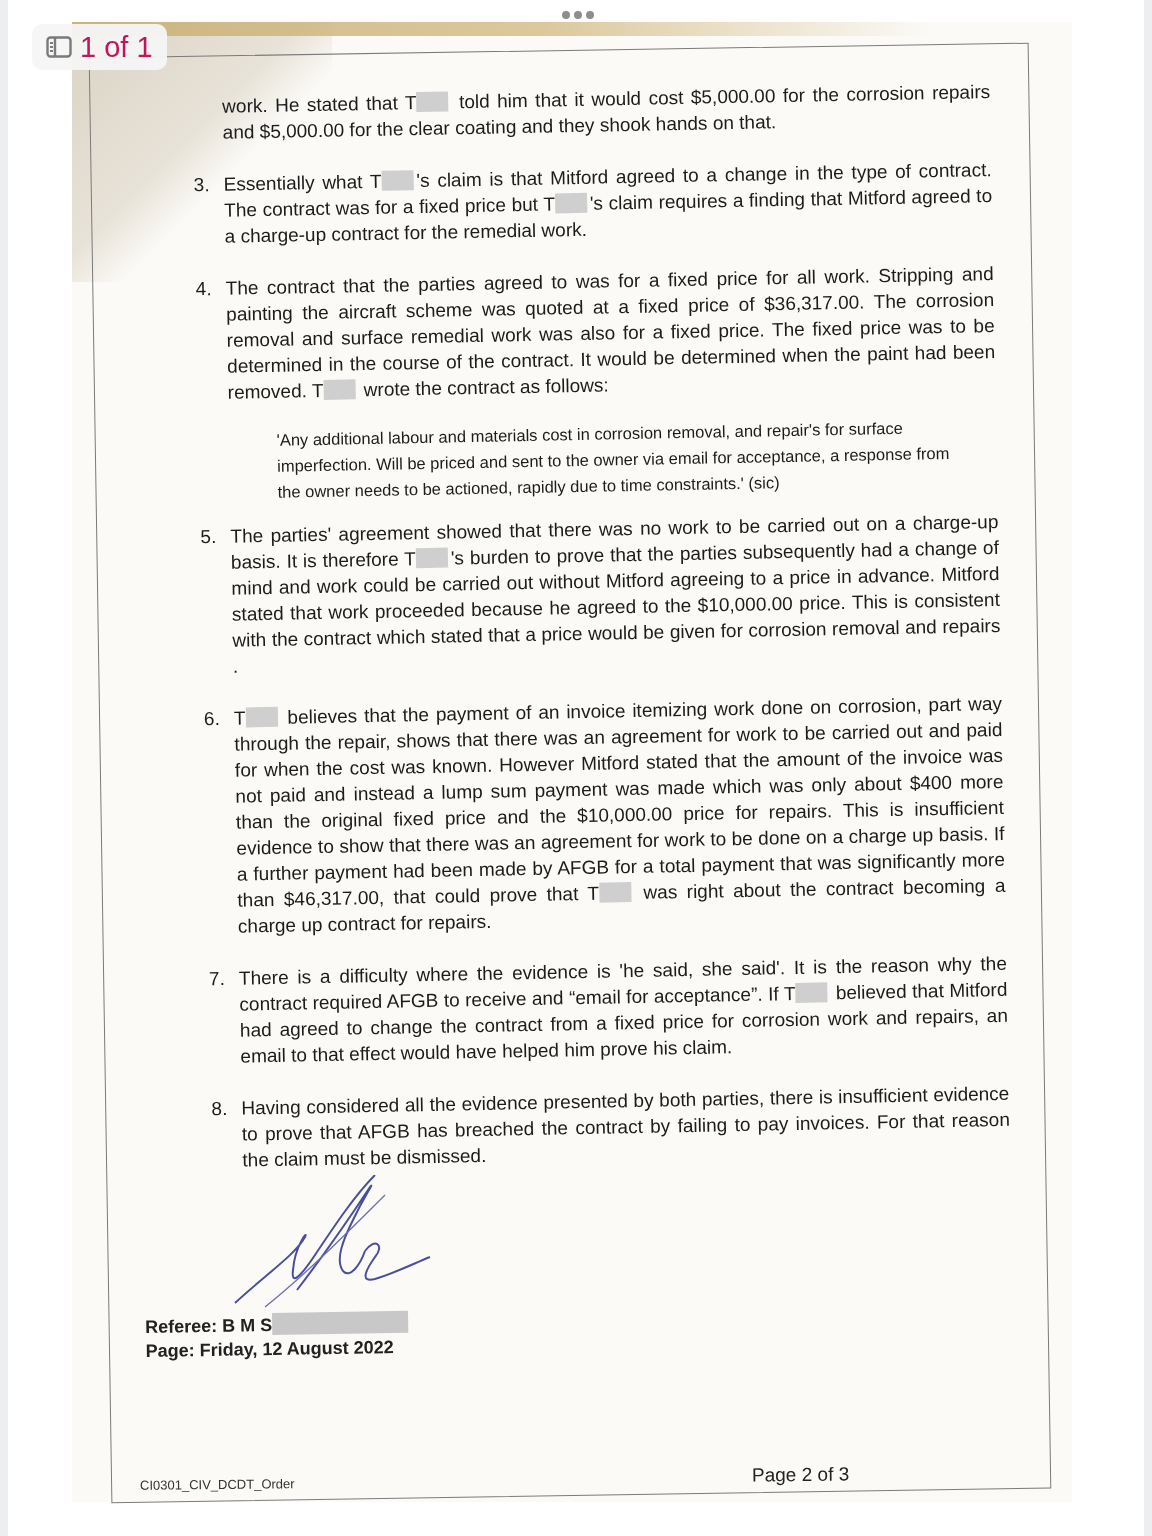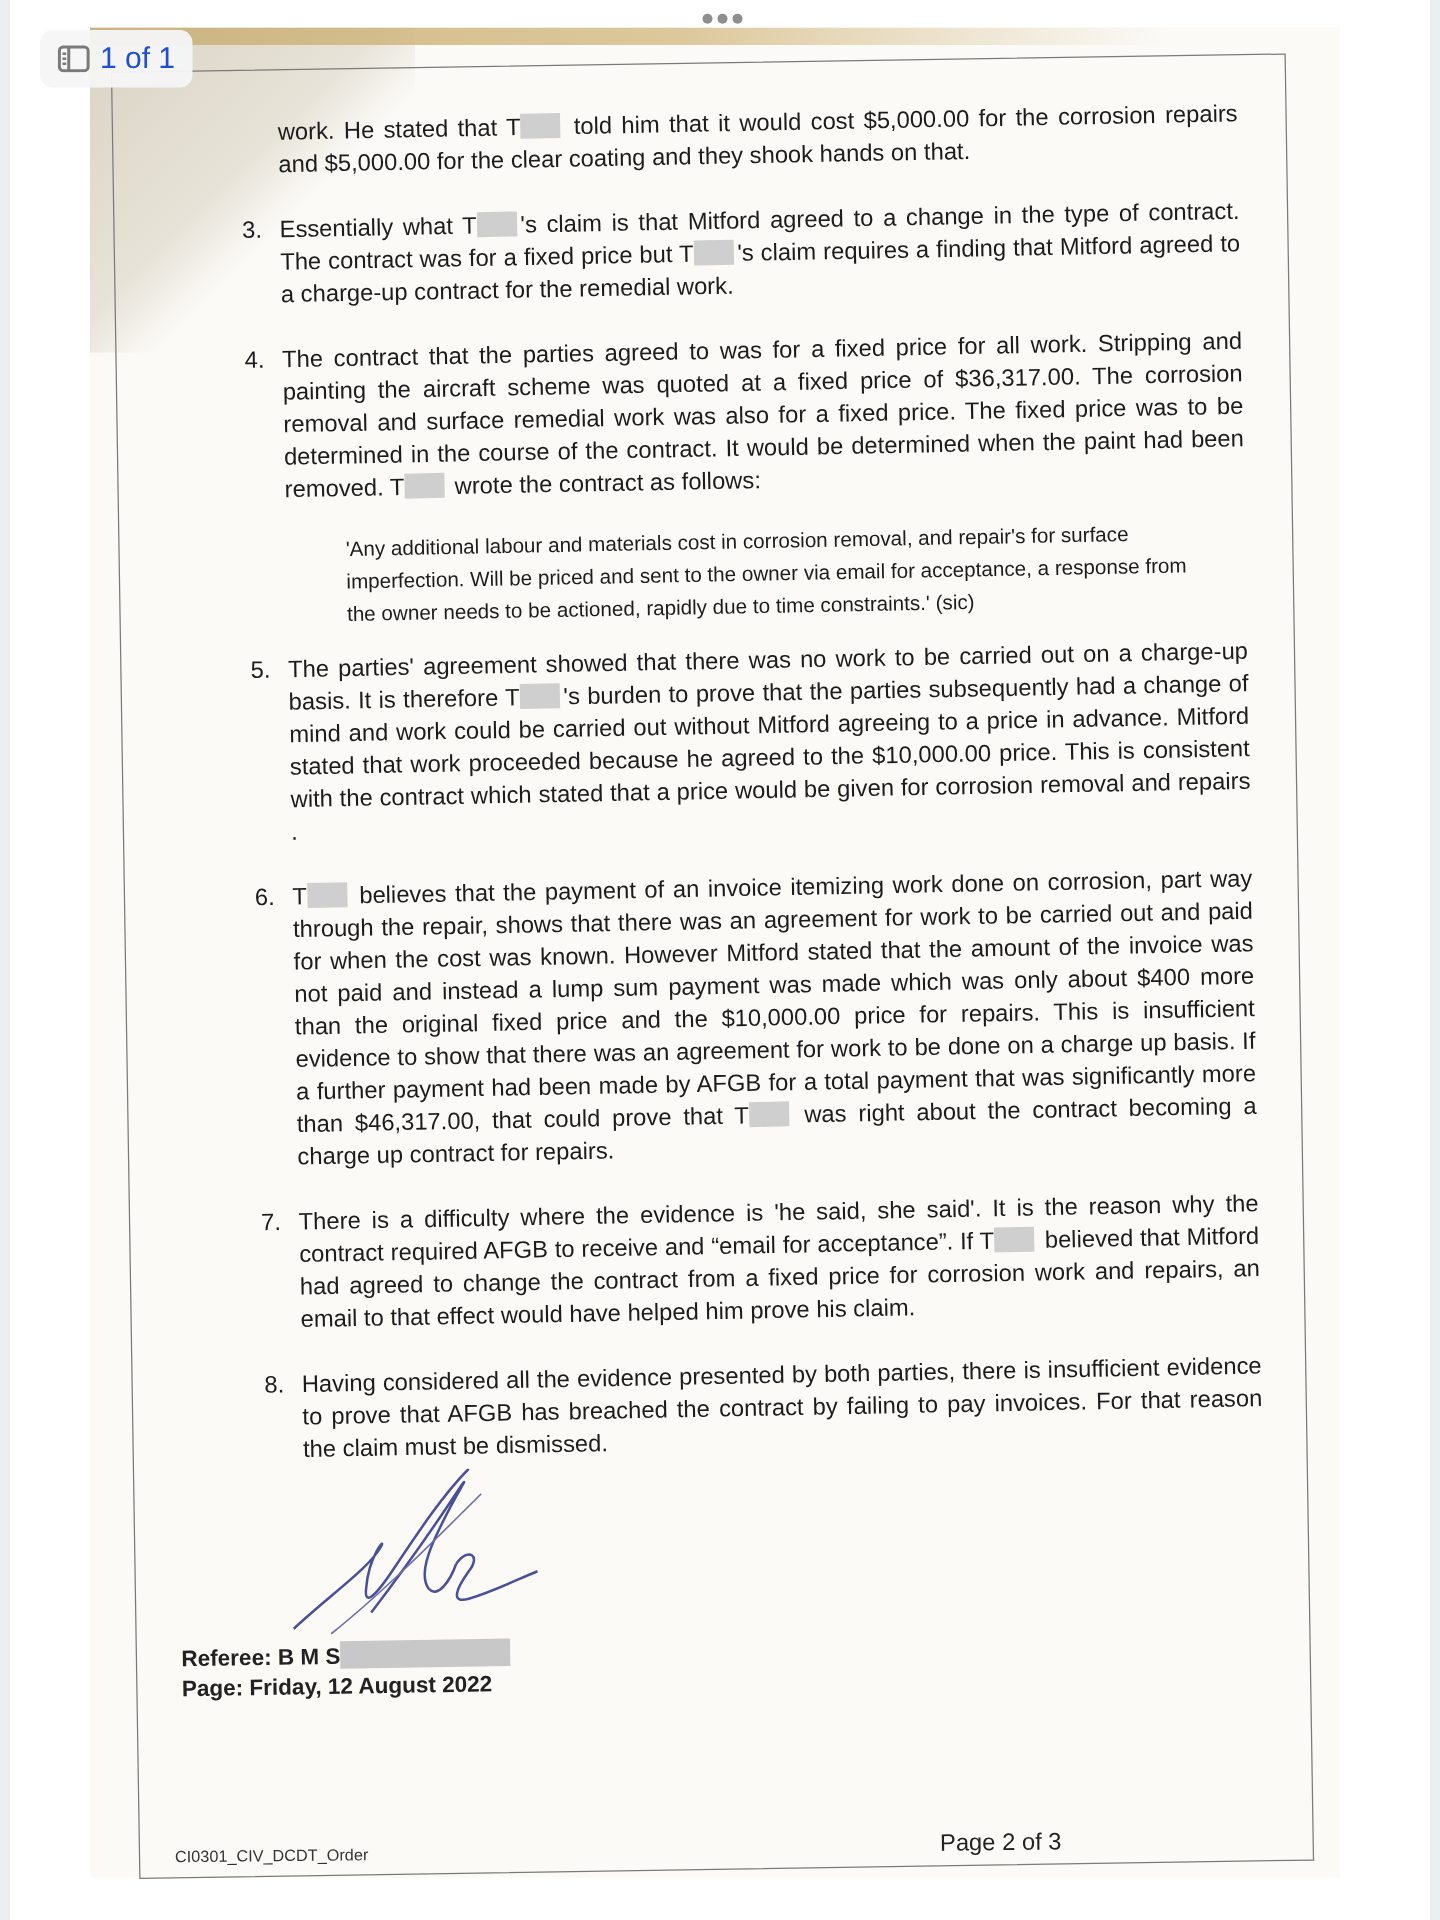--- a/index.html
+++ b/index.html
@@ -72,21 +72,21 @@
     transform: rotate(-0.6deg);
   }
   .footer-page {
     position: absolute; left: 752px; top: 1464px; font-size: 19px; color: #222;
     transform: rotate(-0.6deg);
   }
   .page-badge {
     position: absolute; left: 32px; top: 24px; height: 46px; padding: 0 14px;
     background: rgba(245,245,245,0.95); border-radius: 10px;
     display: flex; align-items: center; gap: 8px;
-    color: #1d4ed8; font-size: 24px;
+    color: #be185d; font-size: 29px;
   }
   .page-badge .icon { width: 26px; height: 22px; }
   .more-menu {
     position: absolute; left: 560px; top: 8px; width: 36px; height: 14px;
     display: flex; gap: 4px; align-items: center; justify-content: center;
   }
   .more-menu span { width: 8px; height: 8px; border-radius: 50%; background: #8e8e8e; display: block; }
 </style>
 </head>
 <body>

